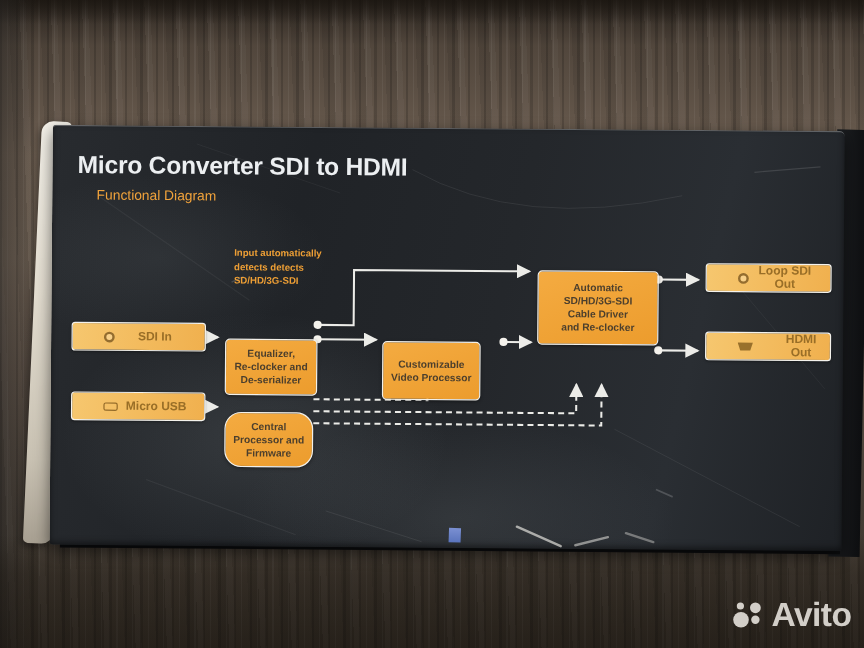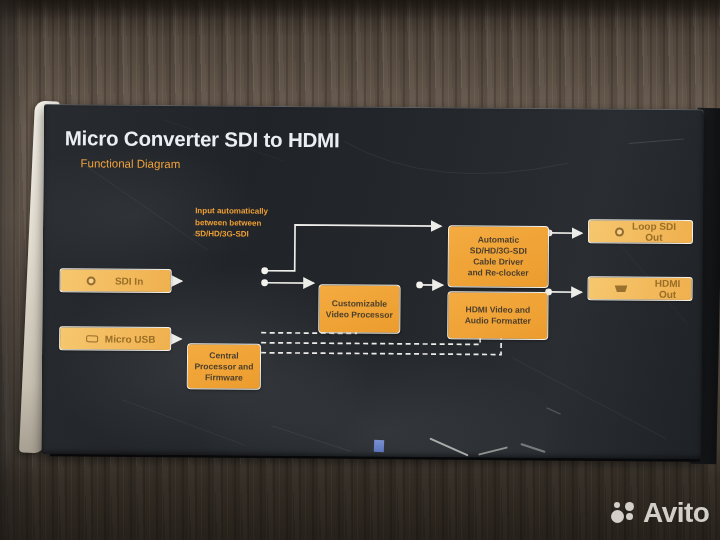--- a/index.html
+++ b/index.html
@@ -48,21 +48,21 @@
     color:#f0a23b; z-index:3;margin-left:16px; }
   .note { position:absolute; left:152px; top:100px; font-size:8px; font-weight:bold;
     color:#ee9f35; line-height:11.5px; white-space:pre-line; z-index:3; }
 
   .node { position:absolute; background:linear-gradient(160deg,#f4ab41,#ec9c2d);
     border:1.5px solid #f2f0ea; border-radius:4px; color:#4c3f2d;
     display:flex; align-items:center; justify-content:center; text-align:center;
     font-size:8.5px; line-height:11px; font-weight:600; white-space:pre-line;
     box-shadow:0 1px 3px rgba(0,0,0,0.4); z-index:3;margin-top:24px; }
   .n-eq { left:145px; top:153px; width:77px; height:47px; }
-  .n-cp { left:145px; top:214px; width:74px; height:46px; }
+  .n-cp { left:145px; top:214px; width:74px; height:46px;border-radius:14px; }
   .n-vp { left:276px; top:154px; width:82px; height:49px; }
   .n-cd { left:405px; top:94px;  width:101px; height:62px; }
   .n-af { left:405px; top:160px; width:101px; height:48px; }
 
   .pill { position:absolute; height:24px; width:112px;
     background:linear-gradient(100deg,#f6c76f,#f0b04e);
     border:1.5px solid #f4f2ec; border-radius:3px;
     display:flex; align-items:center; padding-left:26px;
     color:#996e27; font-size:10px; font-weight:600;
     box-shadow:0 1px 2px rgba(0,0,0,0.35); z-index:3; }
@@ -122,21 +122,21 @@
       <path d="M120,15 L240,55" stroke="#ffffff" stroke-width="0.7" opacity="0.06" fill="none"></path>
       <path d="M585,35 L640,30" stroke="#ffffff" stroke-width="1" opacity="0.12" fill="none"></path>
       <path d="M230,320 L310,345" stroke="#ffffff" stroke-width="0.8" opacity="0.08" fill="none"></path>
       <path d="M505,300 l14,6" stroke="#ffffff" stroke-width="1.4" opacity="0.18" fill="none"></path>
       <path d="M150,130 l10,-5" stroke="#ffffff" stroke-width="1.2" opacity="0.15" fill="none"></path>
     </svg>
 
     <div class="title">Micro Converter SDI to HDMI</div>
     <div class="subtitle">Functional Diagram</div>
     <div class="note">Input automatically
-between between
+detects detects
 SD/HD/3G-SDI</div>
 
     <svg class="connectors" width="660" height="350" viewBox="0 0 660 350">
       <defs>
         <marker id="arw" viewBox="0 0 8 8" refX="7" refY="4" markerWidth="7" markerHeight="7" orient="auto">
           <path d="M0,0 L8,4 L0,8 z" fill="#ECECE8"></path>
         </marker>
       </defs>
       <g stroke="#ECECE8" stroke-width="1.7" fill="none">
         <path d="M129,176 H139" marker-end="url(#arw)"></path>
@@ -154,31 +154,32 @@
       </g>
       <g fill="#F4F2EC">
         <circle cx="222" cy="165" r="3.4"></circle>
         <circle cx="222" cy="177" r="3.4"></circle>
         <circle cx="377" cy="178" r="3.4"></circle>
         <circle cx="506" cy="125" r="3.4"></circle>
         <circle cx="506" cy="184" r="3.4"></circle>
       </g>
     </svg>
 
+    <div class="node n-eq">Equalizer,
+Re-clocker and
+De-serializer</div>
     <div class="node n-cp">Central
 Processor and
 Firmware</div>
     <div class="node n-vp">Customizable
 Video Processor</div>
     <div class="node n-cd">Automatic
 SD/HD/3G-SDI
 Cable Driver
 and Re-clocker</div>
-    <div class="node n-af">HDMI Video and
-Audio Formatter</div>
 
     <div class="pill p-usb">
       <span class="icon-usb"></span>
       <span class="label">Micro USB</span>
     </div>
     <div class="pill p-sdi">
       <span class="icon-bnc"></span>
       <span class="label">SDI In</span>
     </div>
     <div class="pill p-loop">

